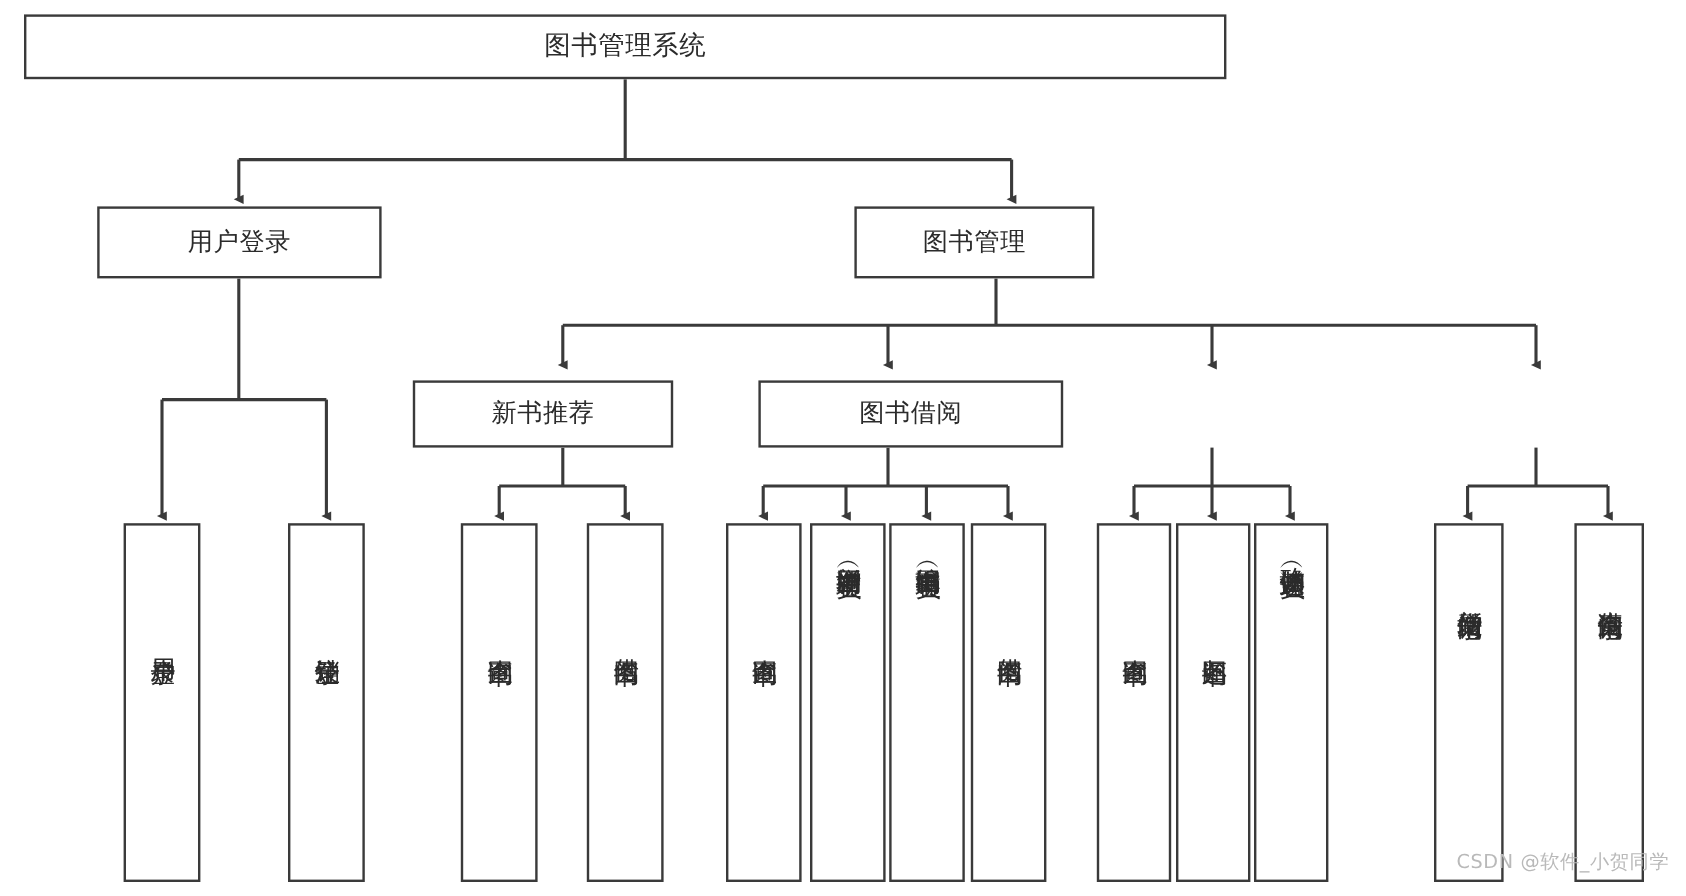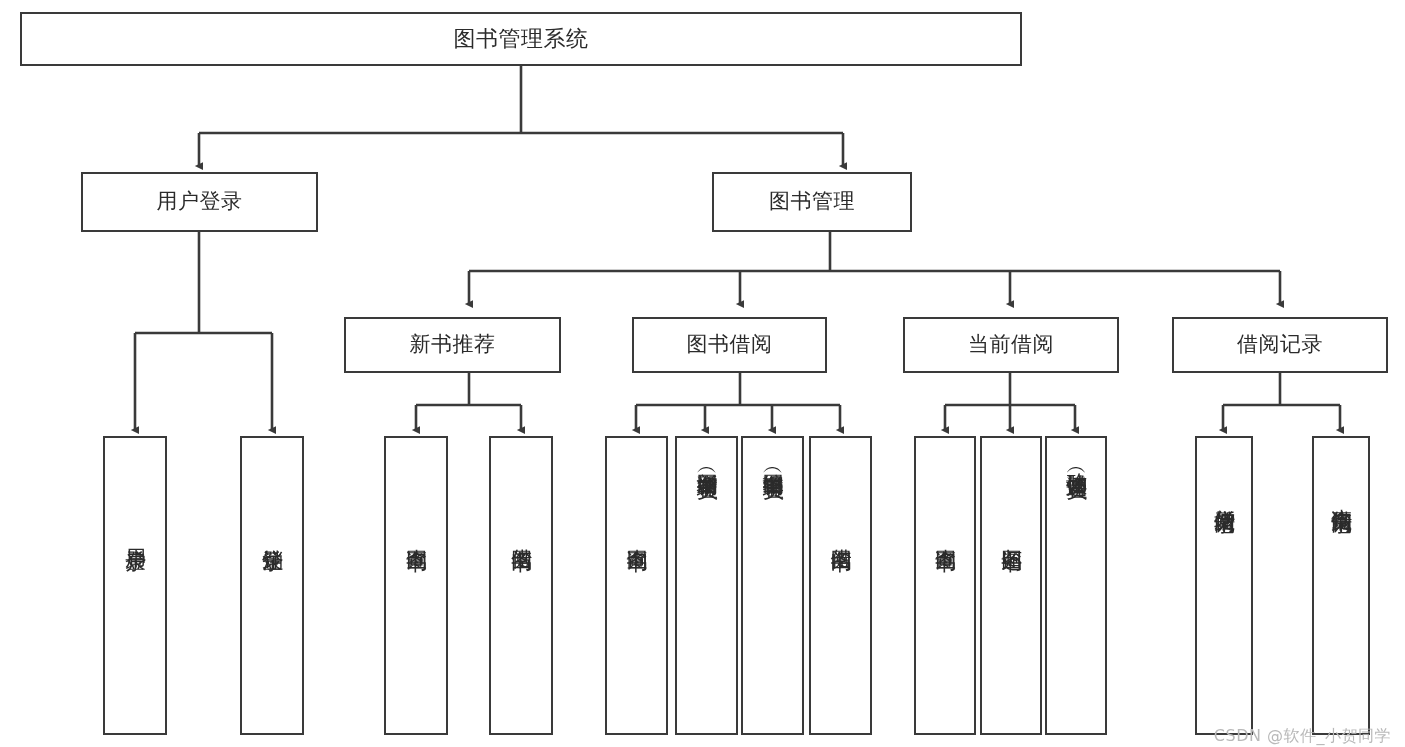--- a/index.html
+++ b/index.html
@@ -64,21 +64,21 @@
   }
   .vlabel.pad-top-xs {
     margin-top: 48px;
   }
   .vlabel.pad-top-none {
     margin-top: 12px;
   }
   #watermark {
     position: absolute;
     right: 14px;
-    bottom: 0;
+    bottom: 18px;
     font-size: 16px;
     color: #b9b9b9;
     white-space: nowrap;
     z-index: 5;
     letter-spacing: 0.5px;
     margin-left: 28px;
   }
 </style>
 </head>
 <body>
@@ -142,28 +142,22 @@
   <div class="node node-h" style="left:81px; top:172px; width:237px; height:60px;">
     <span>用户登录</span>
   </div>
   <div class="node node-h" style="left:712px; top:172px; width:200px; height:60px;">
     <span>图书管理</span>
   </div>
 
   <div class="node node-h" style="left:344px; top:317px; width:217px; height:56px;">
     <span>新书推荐</span>
   </div>
-  <div class="node node-h" style="left:632px; top:317px; width:195px; height:56px;">
+  <div class="node node-h" style="left:632px; top:317px; width:254px; height:56px;">
     <span>图书借阅</span>
-  </div>
-  <div class="node node-h" style="left:903px; top:317px; width:216px; height:56px;">
-    <span>当前借阅</span>
-  </div>
-  <div class="node node-h" style="left:1172px; top:317px; width:216px; height:56px;">
-    <span>借阅记录</span>
   </div>
 
   <div class="node node-v" style="left:103px; top:436px; width:64px; height:299px;">
     <span class="vlabel pad-top">用户登录</span>
   </div>
   <div class="node node-v" style="left:240px; top:436px; width:64px; height:299px;">
     <span class="vlabel pad-top">注销登录</span>
   </div>
 
   <div class="node node-v" style="left:384px; top:436px; width:64px; height:299px;">

